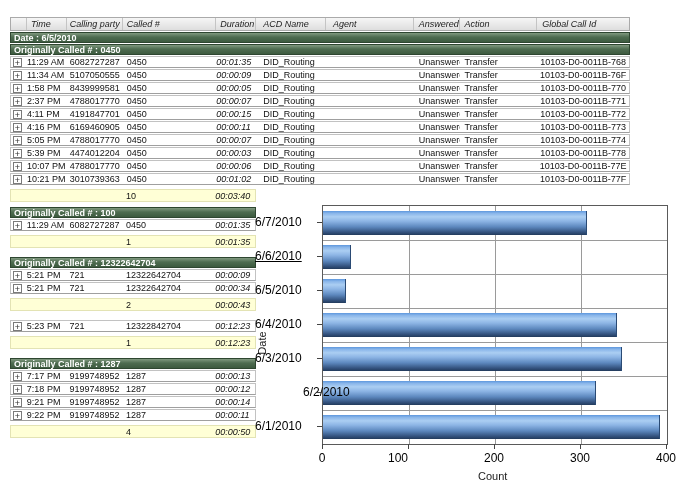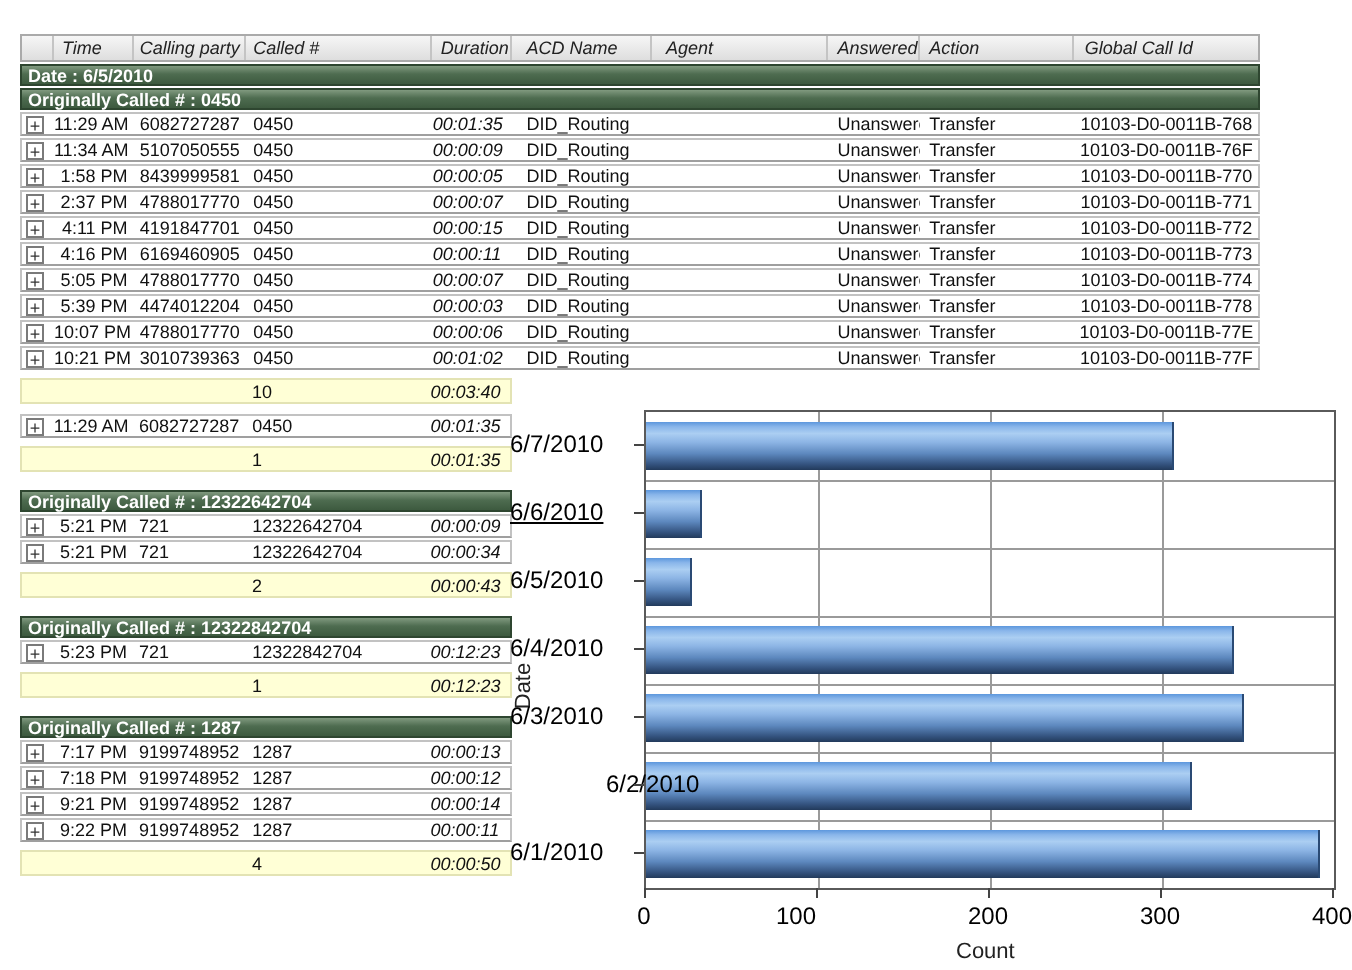--- a/index.html
+++ b/index.html
@@ -1,20 +1,20 @@
 <!DOCTYPE html>
 <html><head>
 <meta charset="utf-8">
 <style>
   html,body{margin:0;padding:0;background:#fff;}
   body{width:676px;height:485px;position:relative;font-family:"Liberation Sans",sans-serif;color:#111;overflow:hidden;}
   .cell{box-sizing:border-box;overflow:hidden;white-space:nowrap;}
   
   .c0{width:16px;display:flex;align-items:center;}
-  .c1{width:40px;text-align:right;padding-right:3px;}
+  .c1{width:40px;padding-right:3px;}
   .c2{width:56px;padding-left:3px;}
   .c3{width:94px;padding-left:4px;}
   .c4{width:40px;text-align:right;padding-right:13px;font-style:italic;}
   .c5{width:70px;padding-left:7px;}
   .c6{width:88px;padding-left:7px;}
   .c7{width:46px;padding-left:5px;}
   .c8{width:78px;padding-left:5px;}
   .c9{width:92px;text-align:center;}
   .table-area{position:absolute;left:10px;top:17px;width:620px;font-size:9px;}
   .hdr{display:flex;height:14px;align-items:center;background:linear-gradient(#f6f6f6,#dedede);border:1px solid #aaa;box-sizing:border-box;margin-bottom:1px;font-style:italic;color:#222;}
@@ -206,20 +206,21 @@
         <div class="summary">
           <div class="spacer"></div>
           <div class="cell c3">10</div>
           <div class="cell c4">00:03:40</div>
         </div>
       </div>
   </div>
 
   <div class="narrow" id="narrow-sections">
       <div class="section">
+        <div class="band">Originally Called # : 100</div>
         <div class="row">
           <div class="cell c0">
             <div class="expand">+</div>
           </div>
           <div class="cell c1">11:29 AM</div>
           <div class="cell c2">6082727287</div>
           <div class="cell c3">0450</div>
           <div class="cell c4">00:01:35</div>
         </div>
         <div class="summary">
@@ -248,21 +249,20 @@
           <div class="cell c3">12322642704</div>
           <div class="cell c4">00:00:34</div>
         </div>
         <div class="summary">
           <div class="spacer"></div>
           <div class="cell c3">2</div>
           <div class="cell c4">00:00:43</div>
         </div>
       </div>
       <div class="section">
-        <div class="band">Originally Called # : 12322842704</div>
         <div class="row">
           <div class="cell c0">
             <div class="expand">+</div>
           </div>
           <div class="cell c1">5:23 PM</div>
           <div class="cell c2">721</div>
           <div class="cell c3">12322842704</div>
           <div class="cell c4">00:12:23</div>
         </div>
         <div class="summary">

